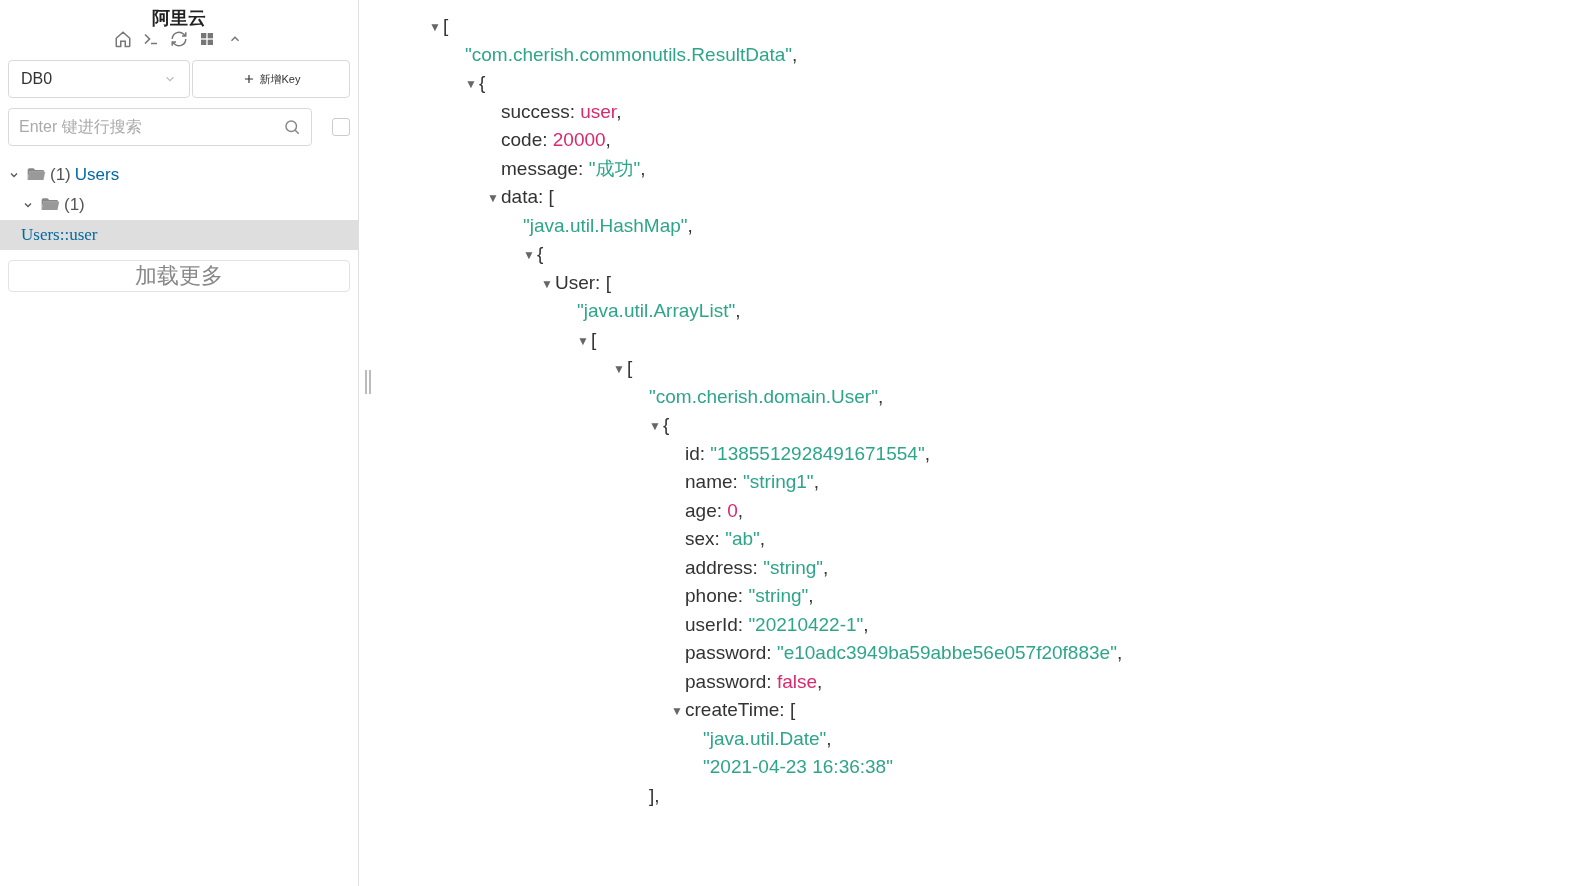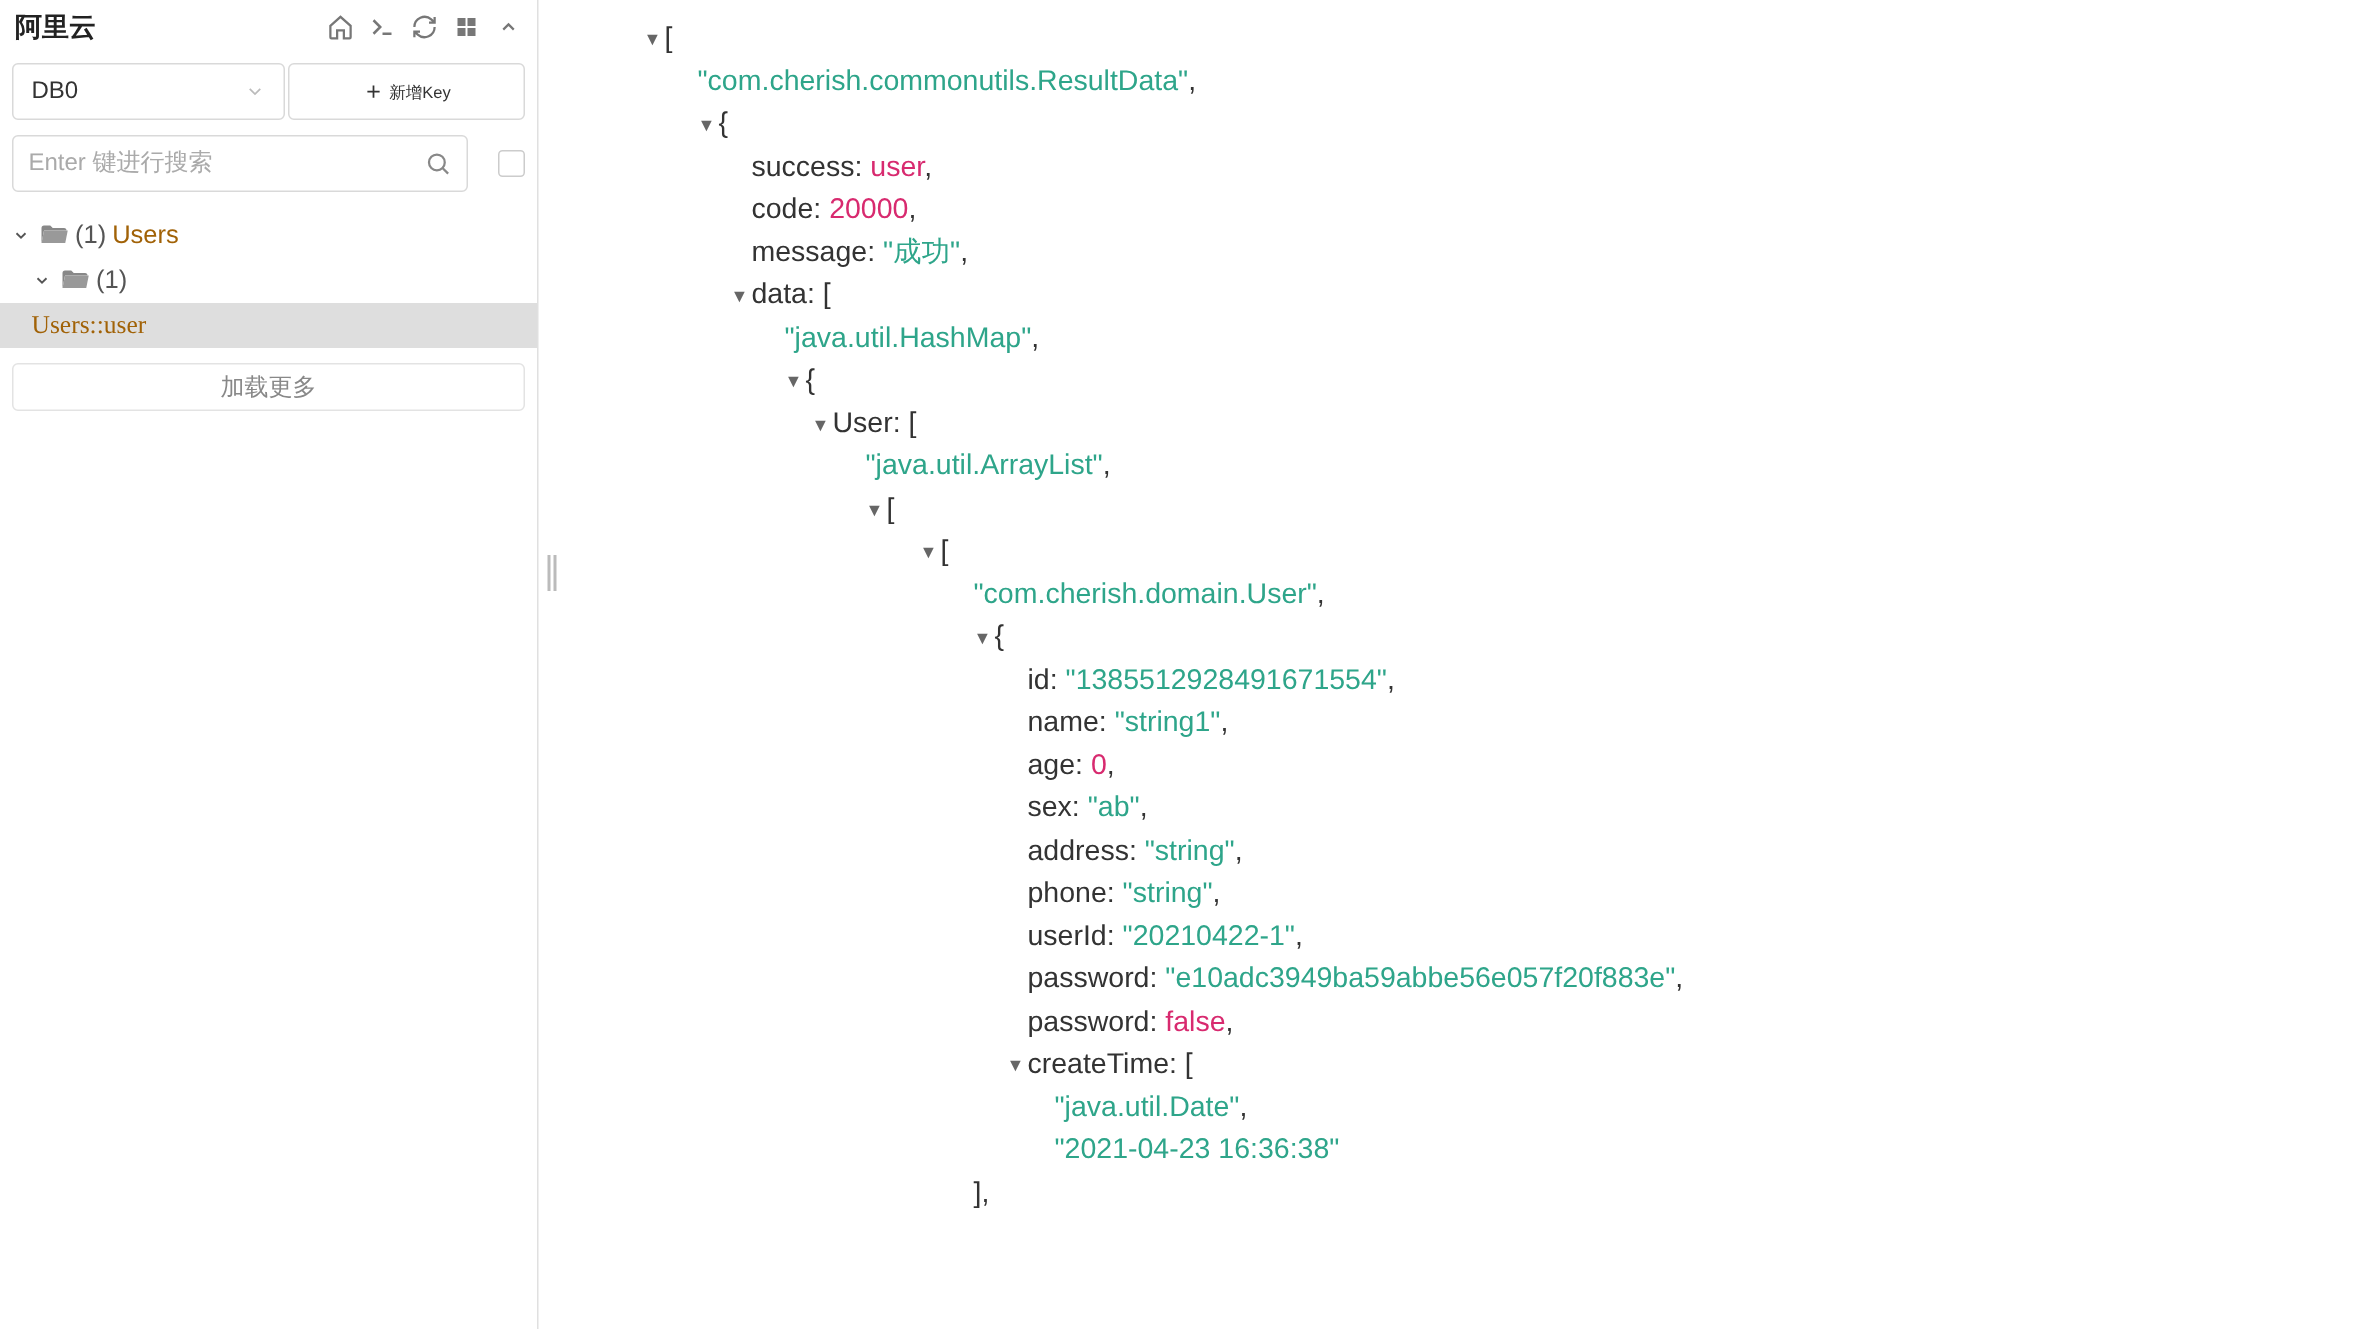--- a/index.html
+++ b/index.html
@@ -18,20 +18,21 @@
   border-right: 1px solid #e0e0e0;
   display: flex;
   flex-direction: column;
   position: relative;
 }
 .sidebar-header {
   display: flex;
   align-items: center;
   justify-content: space-between;
   padding: 6px 10px 8px 10px;
+  flex-direction: column;
 }
 .brand {
   font-size: 18px;
   font-weight: 700;
   color: #222;
 }
 .header-icons {
   display: flex;
   align-items: center;
   gap: 10px;
@@ -130,31 +131,31 @@
   width: 14px;
   color: #555;
   font-size: 13px;
 }
 .tree-row .folder {
   color: #888;
   margin: 0 4px;
   display: inline-flex;
 }
 .tree-row .count { color: #555; margin-right: 4px; }
-.tree-row .label { color: #a16207; }
+.tree-row .label { color: #0369a1; }
 .load-more {
   margin: 6px 8px;
   height: 32px;
   border: 1px solid #e3e3e3;
   border-radius: 4px;
   display: flex;
   align-items: center;
   justify-content: center;
   color: #888;
-  font-size: 16px;
+  font-size: 22px;
   cursor: pointer;
   background: #fff;
 }
 .splitter {
   width: 20px;
   position: relative;
 }
 .splitter-handle {
   position: absolute;
   left: 6px;

